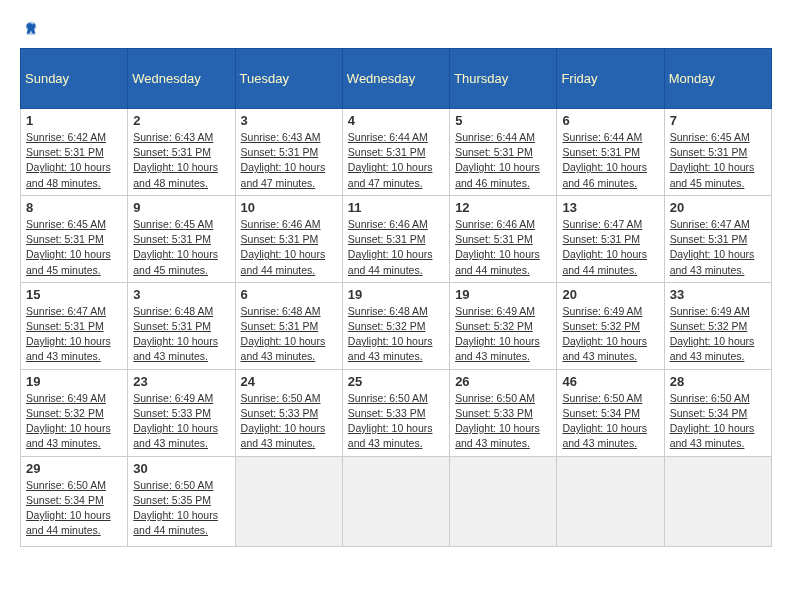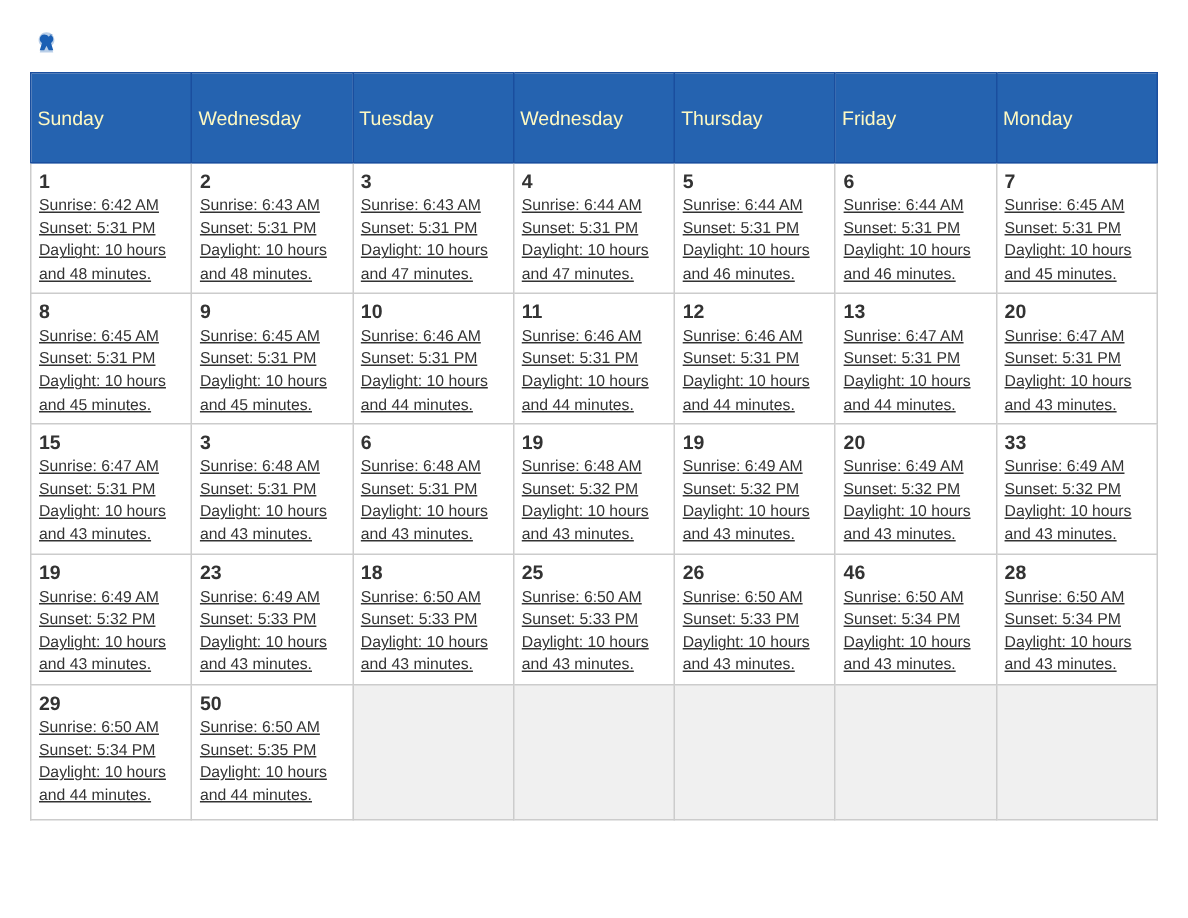--- a/index.html
+++ b/index.html
@@ -288,21 +288,21 @@
 and 43 minutes.</div>
         </td>
         <td>
           <span class="day-num">23</span>
           <div class="day-info" style="white-space: pre-line;">Sunrise: 6:49 AM
 Sunset: 5:33 PM
 Daylight: 10 hours
 and 43 minutes.</div>
         </td>
         <td>
-          <span class="day-num">18</span>
+          <span class="day-num">24</span>
           <div class="day-info" style="white-space: pre-line;">Sunrise: 6:50 AM
 Sunset: 5:33 PM
 Daylight: 10 hours
 and 43 minutes.</div>
         </td>
         <td>
           <span class="day-num">25</span>
           <div class="day-info" style="white-space: pre-line;">Sunrise: 6:50 AM
 Sunset: 5:33 PM
 Daylight: 10 hours
@@ -332,21 +332,21 @@
       </tr>
       <tr>
         <td>
           <span class="day-num">29</span>
           <div class="day-info" style="white-space: pre-line;">Sunrise: 6:50 AM
 Sunset: 5:34 PM
 Daylight: 10 hours
 and 44 minutes.</div>
         </td>
         <td>
-          <span class="day-num">50</span>
+          <span class="day-num">30</span>
           <div class="day-info" style="white-space: pre-line;">Sunrise: 6:50 AM
 Sunset: 5:35 PM
 Daylight: 10 hours
 and 44 minutes.</div>
         </td>
         <td class="empty"></td>
         <td class="empty"></td>
         <td class="empty"></td>
         <td class="empty"></td>
         <td class="empty"></td>

